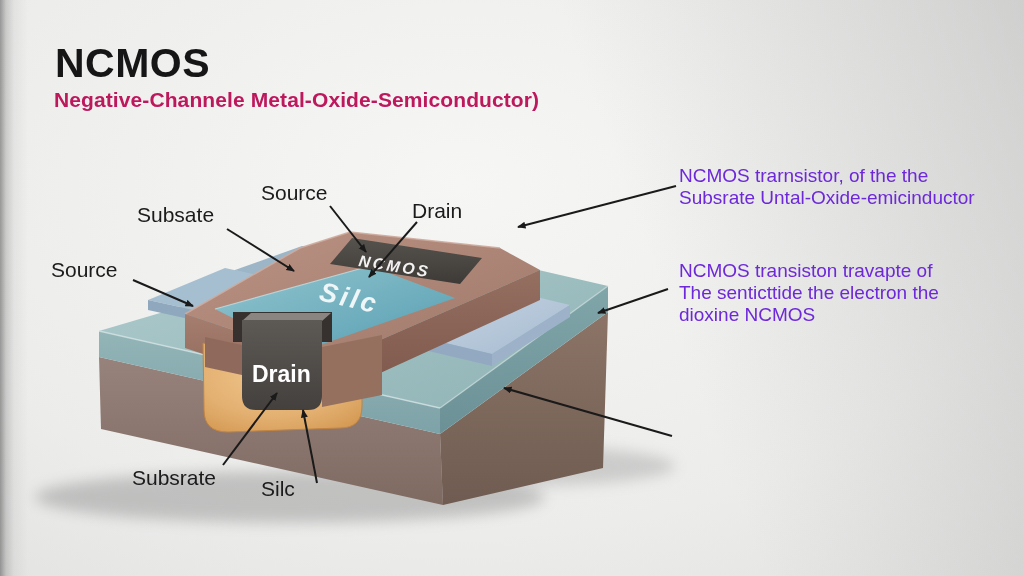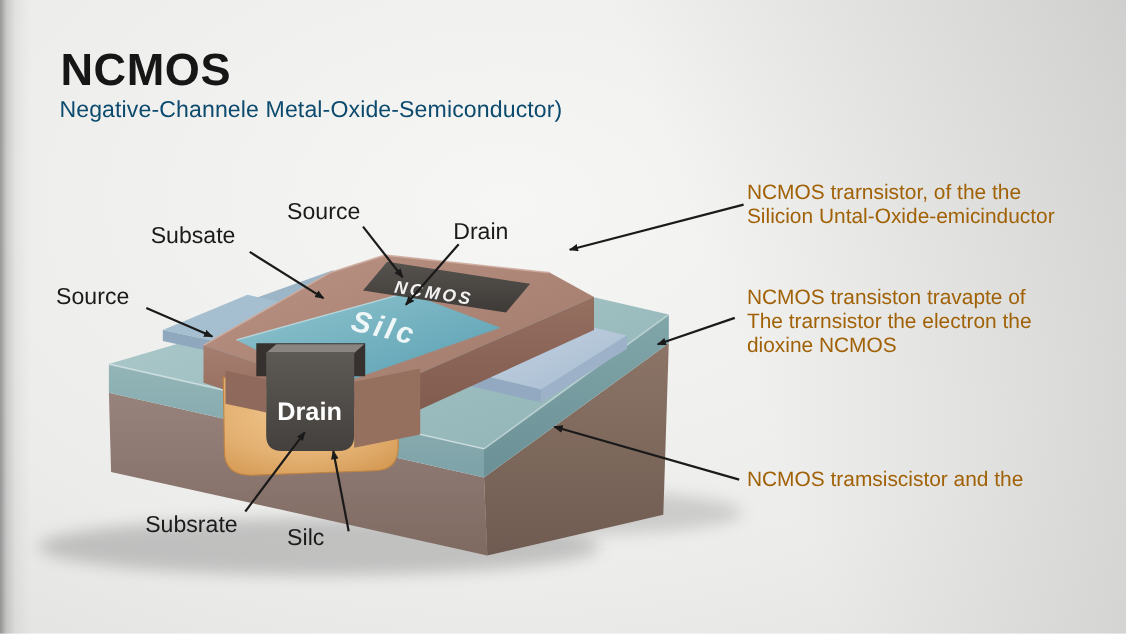--- a/index.html
+++ b/index.html
@@ -9,27 +9,27 @@
     background:
       linear-gradient(90deg, rgba(80,80,80,.55) 0px, rgba(110,110,110,.28) 6px, rgba(150,150,150,.12) 14px, rgba(0,0,0,0) 28px),
       linear-gradient(250deg, rgba(140,140,140,.28) 0%, rgba(0,0,0,0) 38%),
       radial-gradient(130% 145% at 45% 32%, #f6f6f5 0%, #ececeb 42%, #dededd 70%, #c2c2c1 100%);
   }
   .abs{position:absolute;}
   .title{
     left:55px;top:40px;font-size:41px;font-weight:700;letter-spacing:.5px;color:#161616;
   }
   .subtitle{
-    left:54px;top:88px;font-size:21px;font-weight:400;color:#0c4a6e;letter-spacing:.1px;
+    left:54px;top:88px;font-size:21px;font-weight:700;color:#be185d;letter-spacing:.1px;
   }
   .callout{
     font-size:21px;font-weight:400;color:#1b1b1b;white-space:nowrap;
   }
   .ann{
-    left:679px;width:330px;font-size:19px;line-height:22px;color:#a16207;
+    left:679px;width:330px;font-size:19px;line-height:22px;color:#6d28d9;
   }
   .ann div{white-space:nowrap;}
   svg{position:absolute;left:0;top:0;}
   .soft{filter:blur(7px);}
 </style>
 </head>
 <body>
 
 <svg width="1024" height="576" viewBox="0 0 1024 576">
   <defs>
@@ -153,24 +153,23 @@
 
 <div class="abs callout" style="left:137px;top:203px">Subsate</div>
 <div class="abs callout" style="left:261px;top:181px">Source</div>
 <div class="abs callout" style="left:412px;top:199px">Drain</div>
 <div class="abs callout" style="left:51px;top:258px">Source</div>
 <div class="abs callout" style="left:132px;top:466px">Subsrate</div>
 <div class="abs callout" style="left:261px;top:477px">Silc</div>
 
 <div class="abs ann" style="top:165px">
   <div>NCMOS trarnsistor, of the the</div>
-  <div>Silicion Untal-Oxide-emicinductor</div>
+  <div>Subsrate Untal-Oxide-emicinductor</div>
 </div>
 
 <div class="abs ann" style="top:260px">
   <div>NCMOS transiston travapte of</div>
-  <div>The trarnsistor the electron the</div>
+  <div>The senticttide the electron the</div>
   <div>dioxine NCMOS</div>
 </div>
 
 <div class="abs ann" style="top:426px">
-  <div>NCMOS tramsiscistor and the</div>
 </div>
 
 </body></html>

